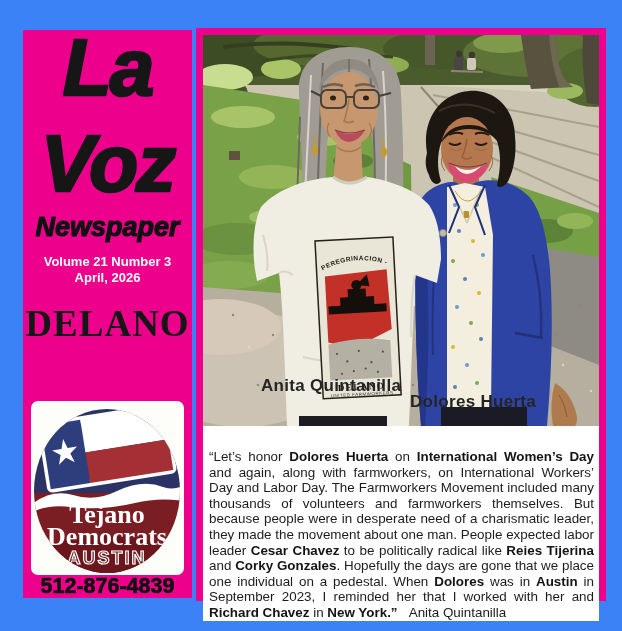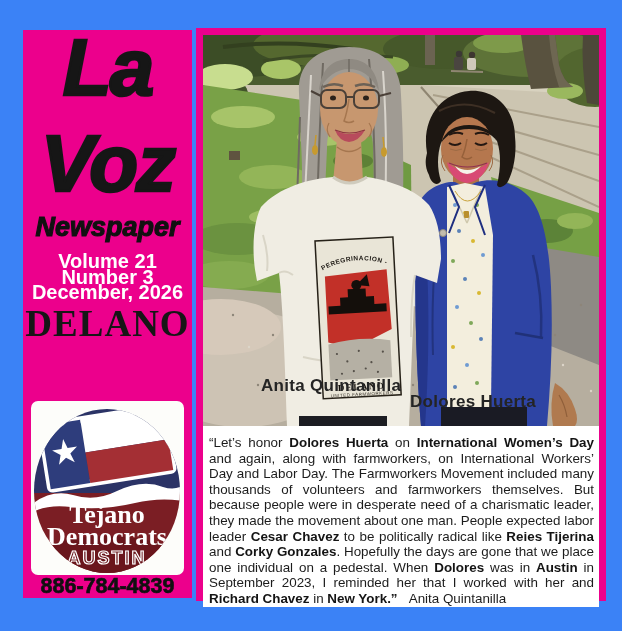--- a/index.html
+++ b/index.html
@@ -7,50 +7,50 @@
         font-family:"Liberation Sans", sans-serif;}
   
   .masthead{position:absolute;left:23px;top:30px;width:169px;height:568px;background:#EC008C;}
   .mh-abs{position:absolute;left:0;right:0;text-align:center;}
   .lv-line{font-style:italic;font-weight:bold;color:#161616;-webkit-text-stroke:2.6px #161616;
            letter-spacing:-2px;line-height:1;font-size:80px;}
   .lv-la{top:-2px;}
   .lv-voz{top:94px;}
   .np{top:183px;font-style:italic;font-weight:bold;color:#111;-webkit-text-stroke:1.1px #111;
       font-size:27px;line-height:1.1;}
-  .vol{top:224px;color:#ffffff;font-weight:bold;font-size:20px;line-height:15.5px;}
+  .vol{top:224px;color:#ffffff;font-weight:bold;font-size:13px;line-height:15.5px;}
   .free{top:274px;font-family:"Liberation Serif", serif;font-weight:bold;color:#161616;
         font-size:37px;line-height:40px;letter-spacing:1px;}
   .phone{top:544px;font-weight:bold;color:#101010;font-size:21.5px;-webkit-text-stroke:0.6px #101010;}
   .logo-wrap{position:absolute;left:8px;top:371px;width:182px;height:174px;}
   
   .frame{position:absolute;left:196px;top:28px;width:396px;height:559px;background:#EC008C;padding:7px;}
   .frame-inner{width:396px;height:559px;background:#ffffff;display:flex;flex-direction:column;}
   .photo{position:relative;width:396px;height:391px;background:#dfe0d8;flex:0 0 auto;}
   .photo svg{display:block;}
   .caption{position:absolute;font-weight:bold;font-size:17px;color:#242424;letter-spacing:.3px;
            white-space:nowrap;}
   .cap-anita{left:58px;top:341px;}
   .cap-dolores{left:207px;top:357px;}
-  .article{flex:1;background:#ffffff;padding:9px 5px 0 6px;}
+  .article{flex:1;background:#ffffff;padding:23px 5px 0 6px;}
   .article-text{font-size:13.4px;line-height:15.6px;color:#1c1c1c;text-align:justify;}
   .article-text b{font-weight:bold;color:#141414;}
 </style>
 </head>
 <body>
 
 <div class="page">
 
   <div class="masthead">
     <div class="mh-abs lv-line lv-la">La</div>
     <div class="mh-abs np">Newspaper</div>
     <div class="mh-abs lv-line lv-voz">Voz</div>
     <div class="mh-abs vol">
       <div>Volume 21 Number 3</div>
-      <div>December, 2026</div>
+      <div>April, 2026</div>
     </div>
     <div class="mh-abs free">
       <div>DELANO</div>
     </div>
 
     <div class="logo-wrap">
       <svg width="153" height="174" viewBox="0 0 153 174">
         <rect x="0" y="0" width="153" height="174" rx="7" fill="#fdfdfa"></rect>
         <clipPath id="logoClip">
             <ellipse cx="76" cy="90" rx="73" ry="82"></ellipse>
@@ -67,21 +67,21 @@
             <rect x="-22" y="1" width="84" height="31" fill="#a42f34"></rect>
             <path transform="translate(-42,-2) scale(1.05)" d="M0,-13 L2.9,-4 L12,-4 L4.7,1.5 L7.6,10.5 L0,5 L-7.6,10.5 L-4.7,1.5 L-12,-4 L-2.9,-4 Z" fill="#ffffff"></path>
           </g>
           <text x="76" y="122" text-anchor="middle" font-family="Liberation Serif, serif" font-weight="bold" font-size="26" fill="#ffffff">Tejano</text>
           <text x="76" y="144" text-anchor="middle" font-family="Liberation Serif, serif" font-weight="bold" font-size="26" fill="#ffffff">Democrats</text>
           <text x="76" y="163" text-anchor="middle" font-family="Liberation Sans, sans-serif" font-weight="bold" font-size="18" letter-spacing="2" fill="none" stroke="#ffffff" stroke-width="1.2">AUSTIN</text>
         </g>
       </svg>
     </div>
 
-    <div class="mh-abs phone">886-784-4839</div>
+    <div class="mh-abs phone">512-876-4839</div>
   </div>
 
   <div class="frame">
     <div class="frame-inner">
 
       <div class="photo">
         <svg width="396" height="391" viewBox="0 0 396 391">
 
           <rect x="0" y="0" width="396" height="220" fill="#ccc5b1"></rect>
           <path d="M250,30 L396,36 L396,60 L218,50 Z" fill="#d8d2bf"></path>

